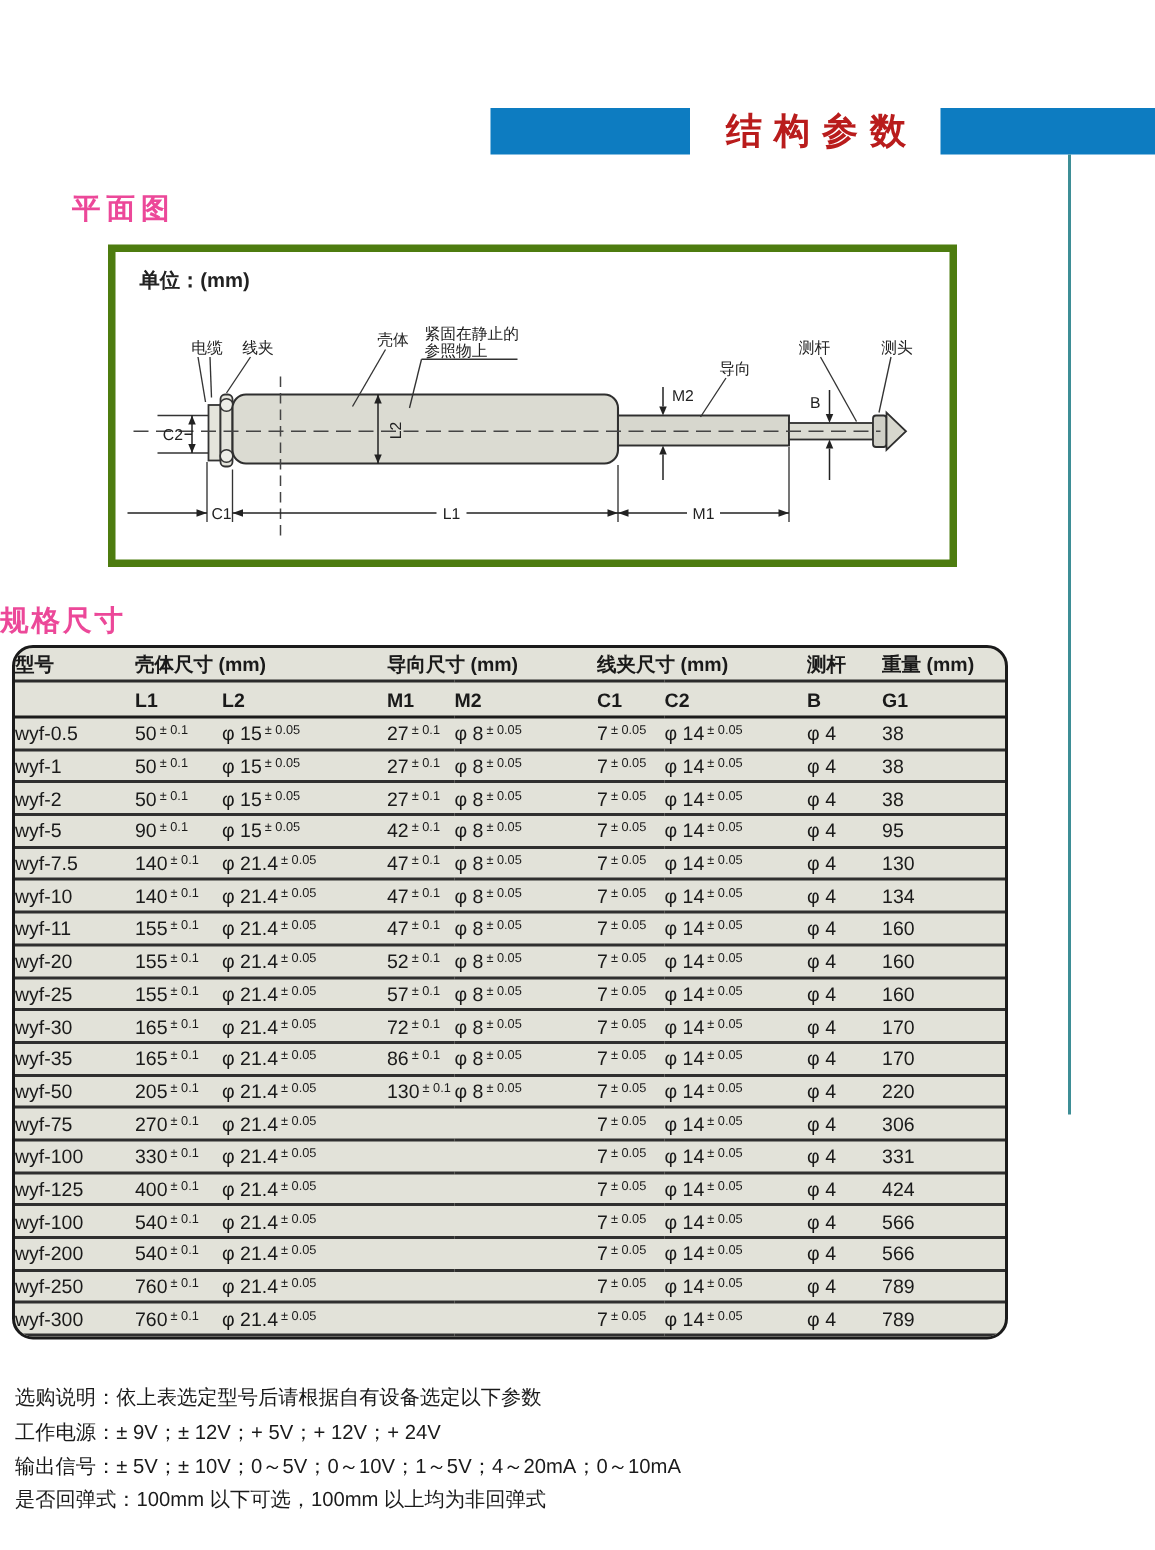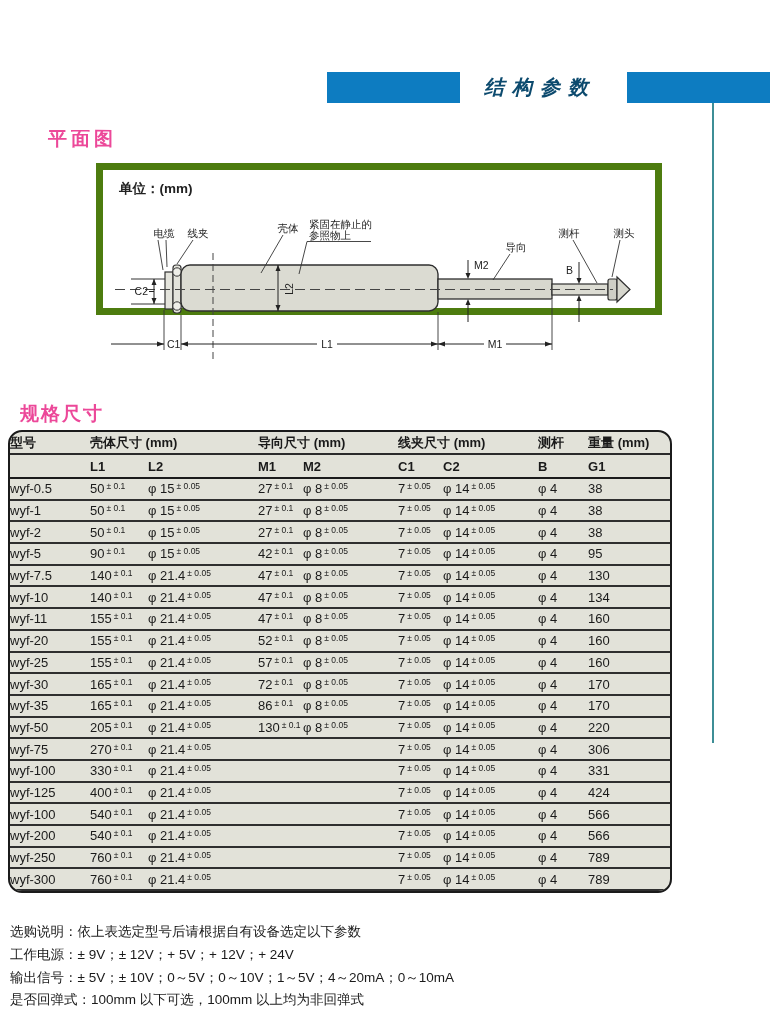--- a/index.html
+++ b/index.html
@@ -7,33 +7,33 @@
     width:770px;height:1033px;position:relative;background:#ffffff;
     font-family:"Liberation Sans","DejaVu Sans",sans-serif;color:#1a1a1a;
     overflow:hidden;
   }
   
   .hdr-box{position:absolute;top:72px;height:31px;background:#0d7cc1;}
   .hdr-box.left{left:327px;width:133px;}
   .hdr-box.right{left:627px;width:143px;}
   .hdr-title{
     position:absolute;left:484px;top:72px;height:31px;line-height:31px;
-    font-size:20px;font-weight:bold;color:#0c4a6e;letter-spacing:8px;white-space:nowrap;font-style:italic;
+    font-size:24px;font-weight:bold;color:#b91c1c;letter-spacing:8px;white-space:nowrap;
   }
   .vline{position:absolute;left:712px;top:103px;width:2px;height:640px;background:#3e8e96;}
 
   
   .sec-title{position:absolute;font-weight:bold;color:#ec4899;white-space:nowrap;}
   .sec-title.plan{left:48px;top:126px;font-size:19px;letter-spacing:4px;}
-  .sec-title.spec{left:20px;top:401px;font-size:19px;letter-spacing:2px;}
+  .sec-title.spec{left:0;top:401px;font-size:19px;letter-spacing:2px;}
 
   
   .diagram-box{
-    position:absolute;left:72px;top:163px;width:566px;height:152px;
-    border:7px solid #4d7c0f;background:#ffffff;box-sizing:border-box;margin-left:24px;
+    position:absolute;left:72px;top:163px;width:566px;height:215px;
+    border:5px solid #4d7c0f;background:#ffffff;box-sizing:border-box;
   }
   .unit-label{position:absolute;left:16px;top:10px;font-size:13.5px;font-weight:bold;color:#222;}
   .diagram-svg{position:absolute;left:0;top:0;}
   .diagram-svg text{font-family:"Liberation Sans","DejaVu Sans",sans-serif;fill:#222;}
   .dlabel{font-size:10.5px;}
   .dimlabel{font-size:10.5px;}
 
   
   .spec-table-wrap{
     position:absolute;left:8px;top:430px;width:664px;height:463px;

